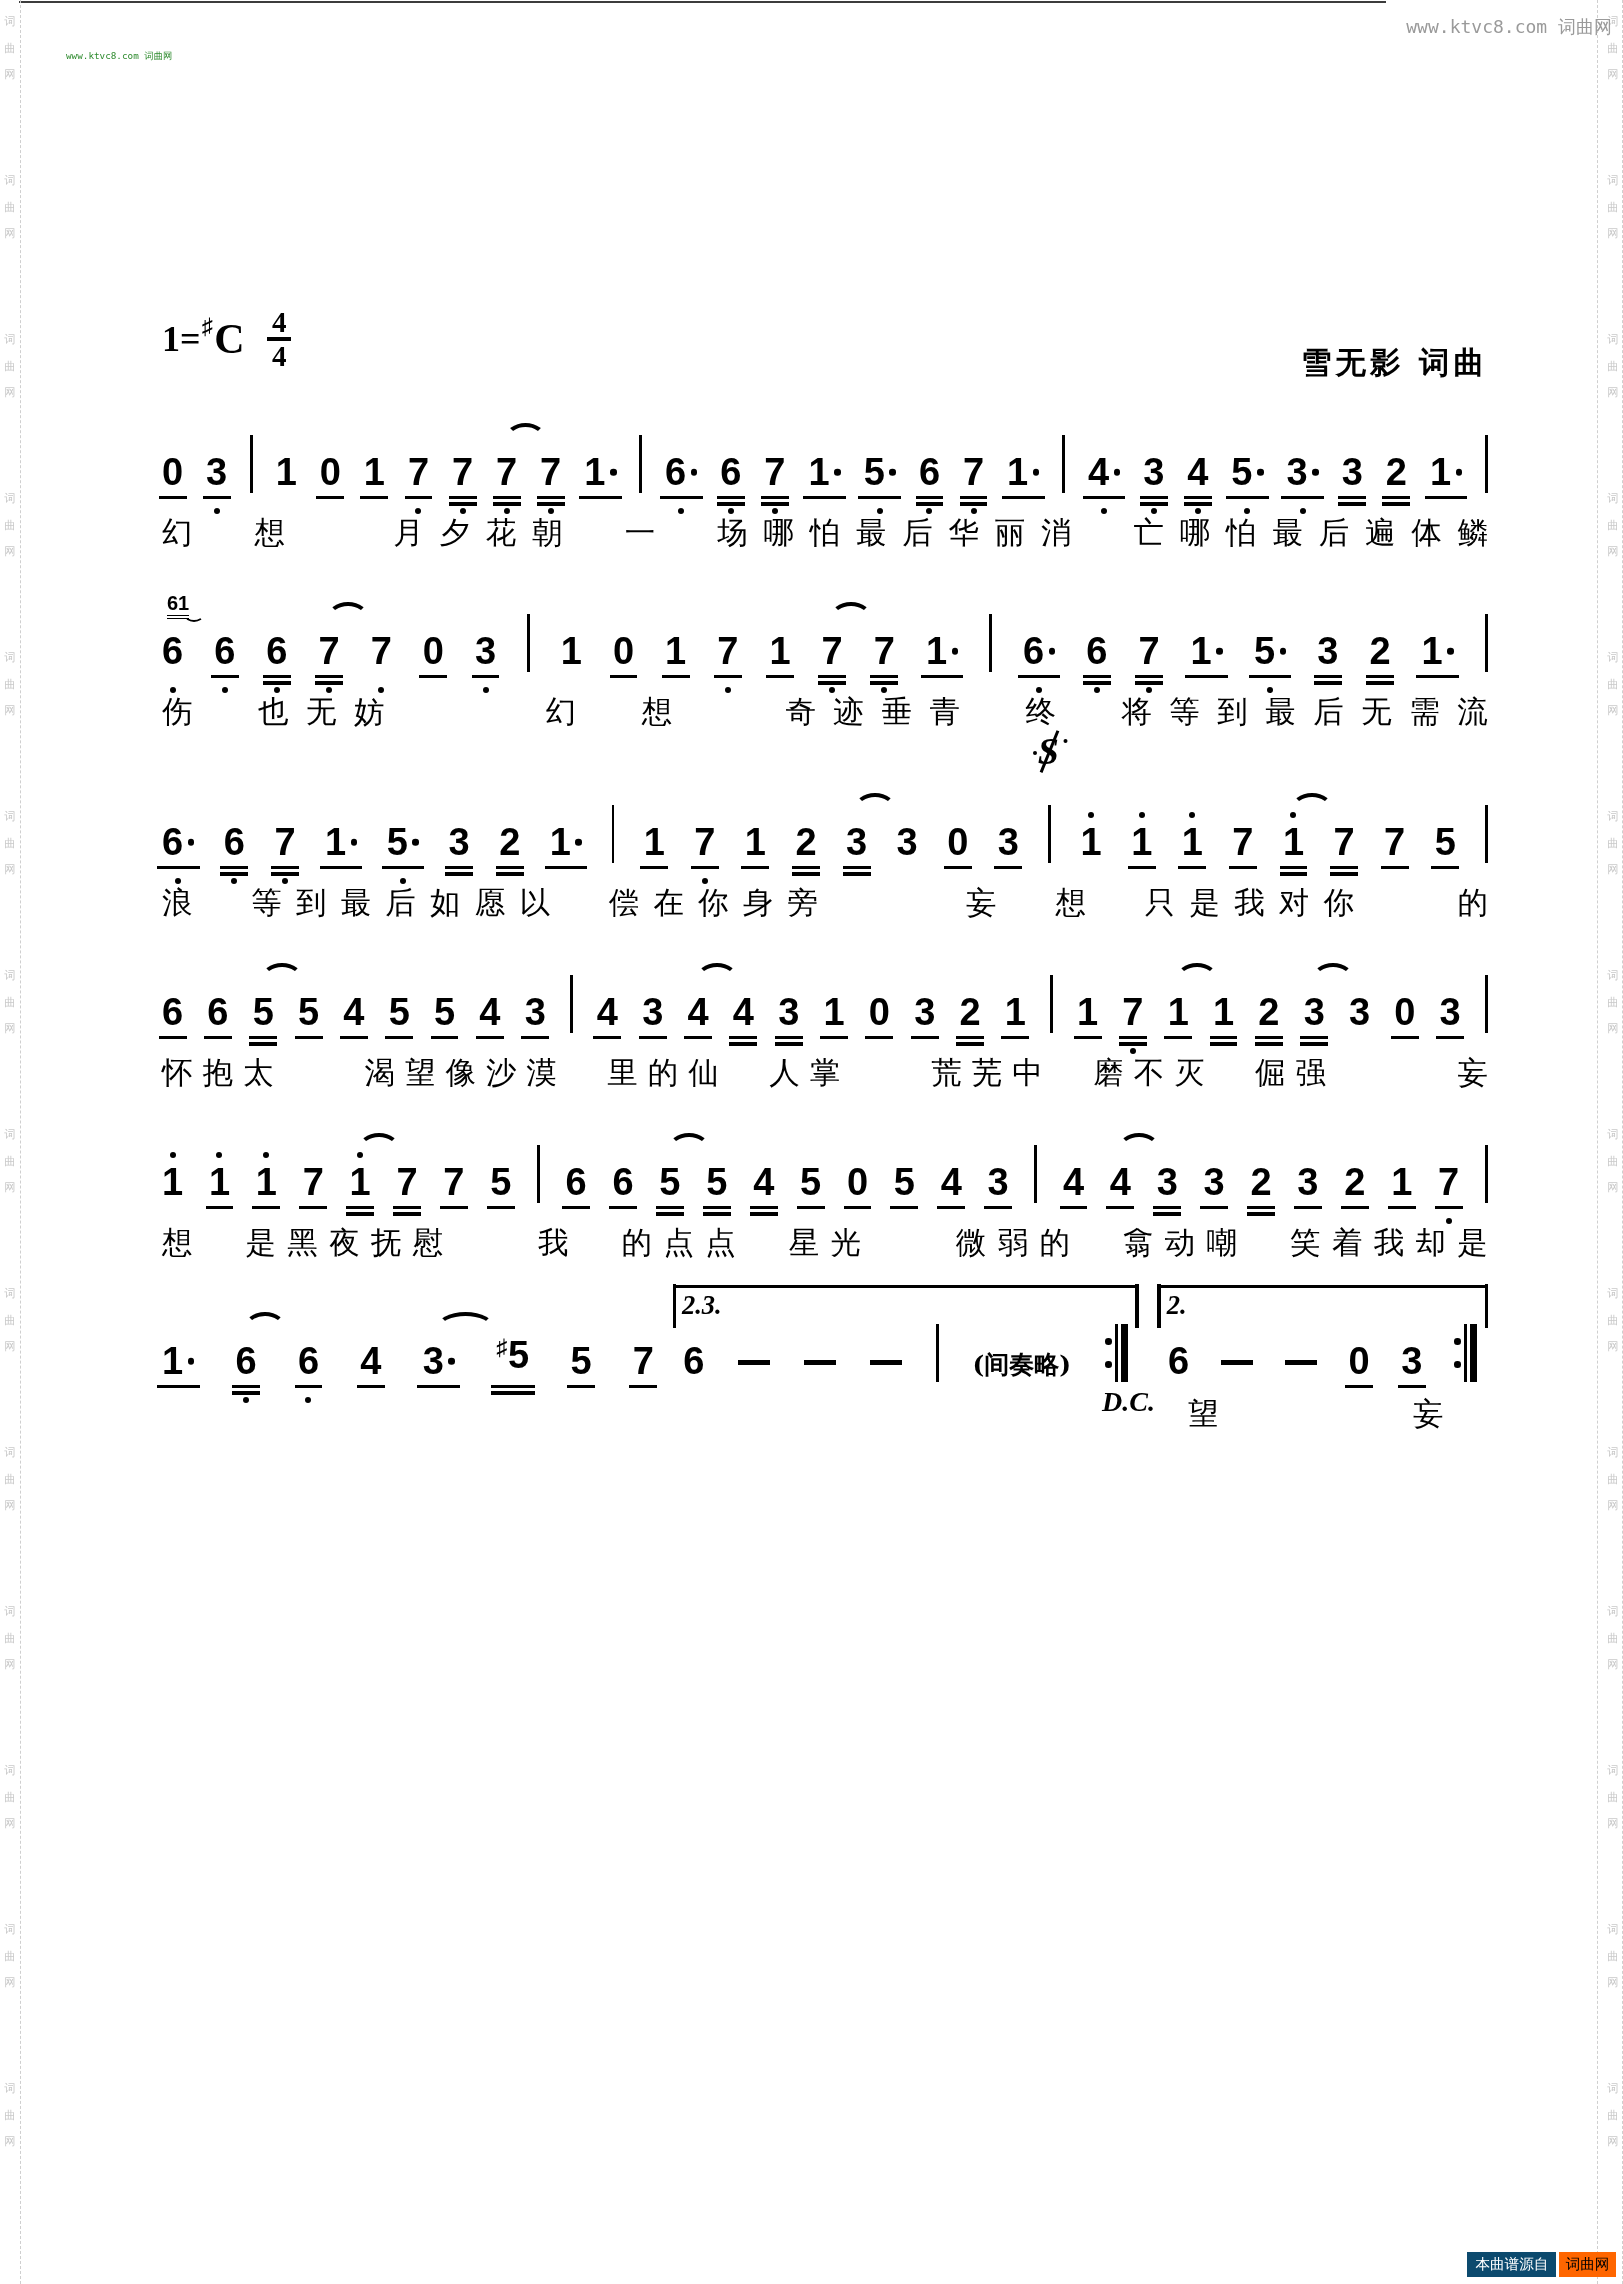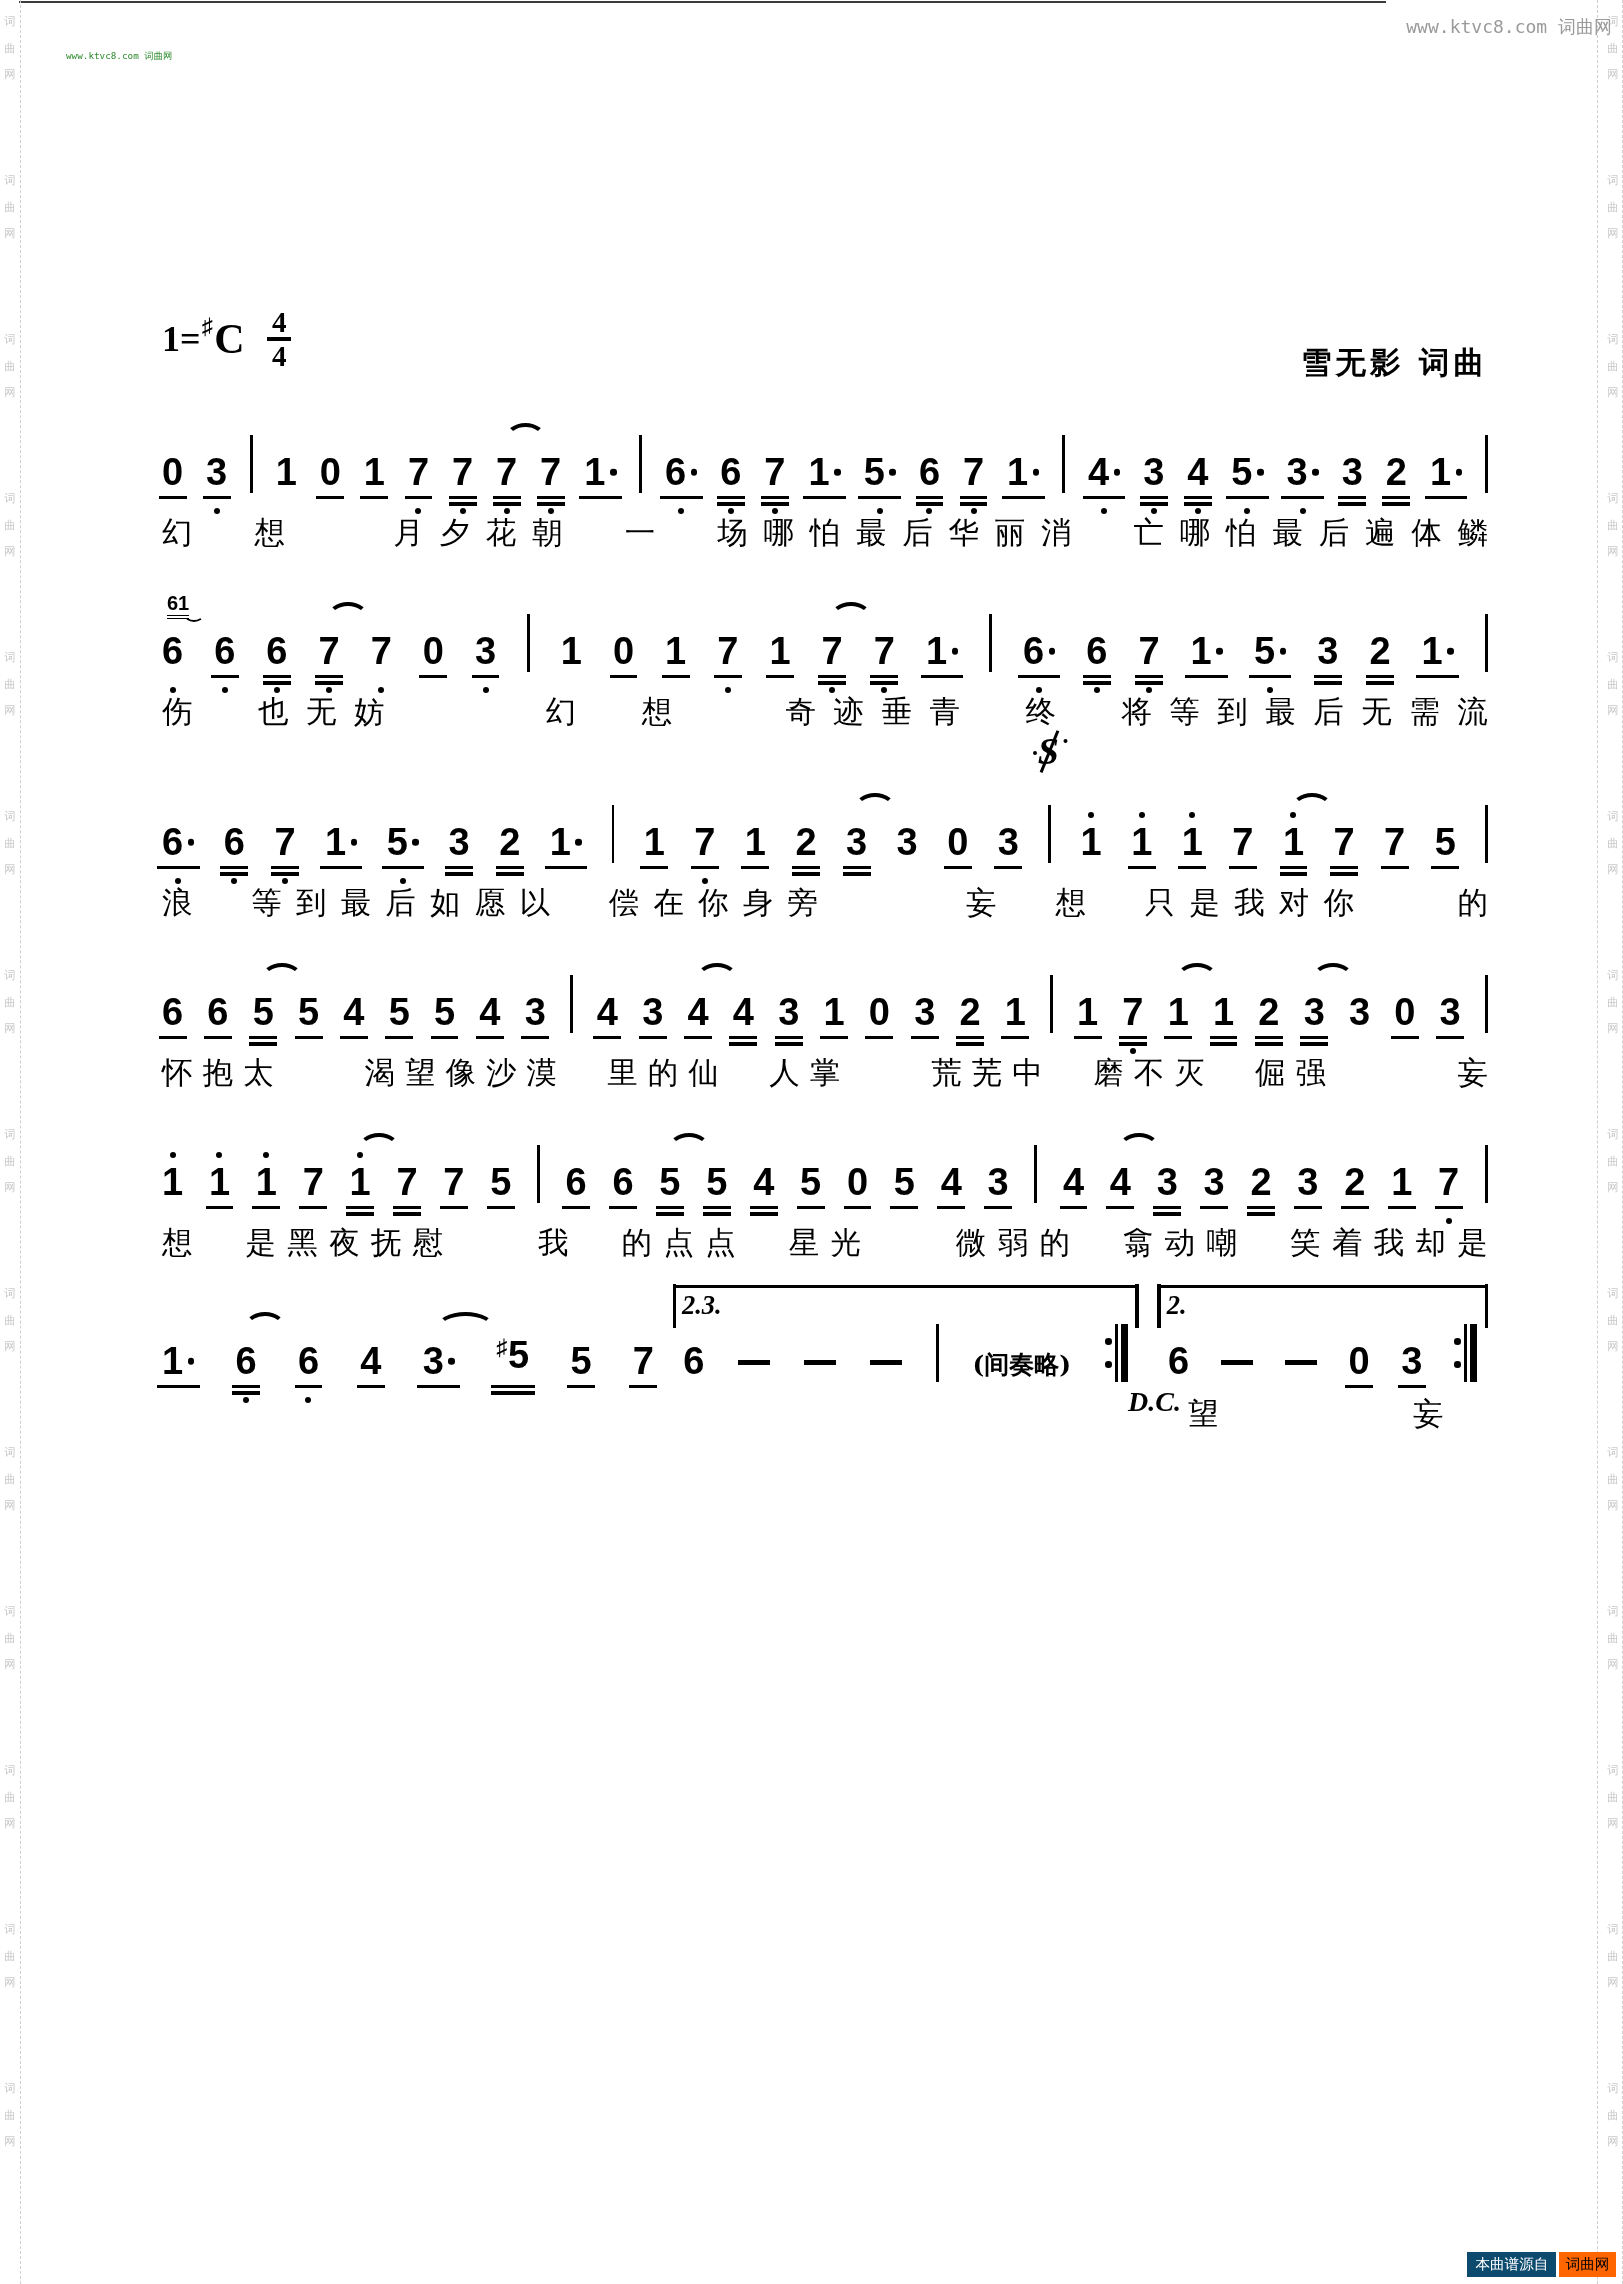--- a/index.html
+++ b/index.html
@@ -70,21 +70,21 @@
   #sys1{top:429px;} #sys2{top:608px;} #sys3{top:799px;} #sys4{top:969px;} #sys5{top:1139px;} #sys6{top:1285px;height:159px;}
   
   .n6{display:flex;align-items:flex-end;height:97px;}
   .left6{width:492px;display:flex;justify-content:space-between;align-items:flex-end;height:64px;}
   .volta{position:relative;border-top:3.3px solid #000;margin-left:18.6px;padding:0 10.6px;}
   .volta::before,.volta::after{content:"";position:absolute;top:-3.3px;width:3.3px;height:44px;background:#000;}
   .volta::before{left:0;} .volta::after{right:0;}
   .v1{width:445px;} .v2{flex:1;}
   .vlabel{position:absolute;top:2.7px;left:9.3px;font:italic bold 26.5px "Liberation Serif",serif;}
   .vrow{display:flex;justify-content:space-between;align-items:flex-end;height:64px;margin-top:30.5px;}
-  #dc{position:absolute;left:940px;top:101px;font:italic bold 28px "Liberation Serif",serif;margin-left:26px;}
+  #dc{position:absolute;left:940px;top:101px;font:italic bold 28px "Liberation Serif",serif;}
   .l6{position:absolute;top:109px;font-family:"DejaVu Serif",serif;font-size:30.5px;white-space:pre;}
   #l6a{left:0;letter-spacing:14.6px;}
   #l6b{left:1026px;} #l6c{left:1251px;}
   
   #footer{position:absolute;right:8px;bottom:6.6px;display:flex;align-items:center;}
   #footer .src{background:#0c4a6e;color:#fff;font-size:14.6px;padding:3.3px 8px;}
   #footer .brand{background:#ff6600;color:#000000;font-size:14.6px;padding:3.3px 6.6px;margin-left:2.7px;}
 </style>
 </head>
 <body>

